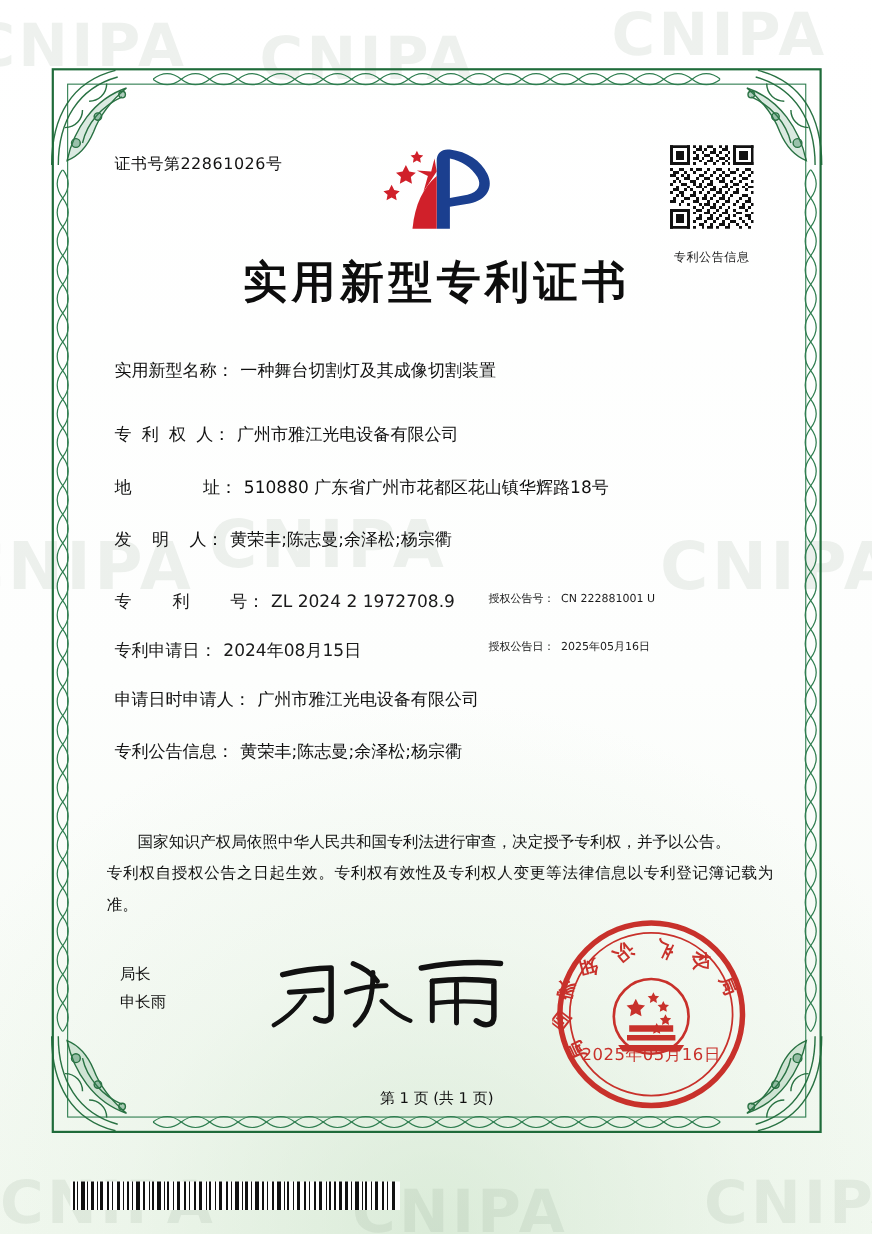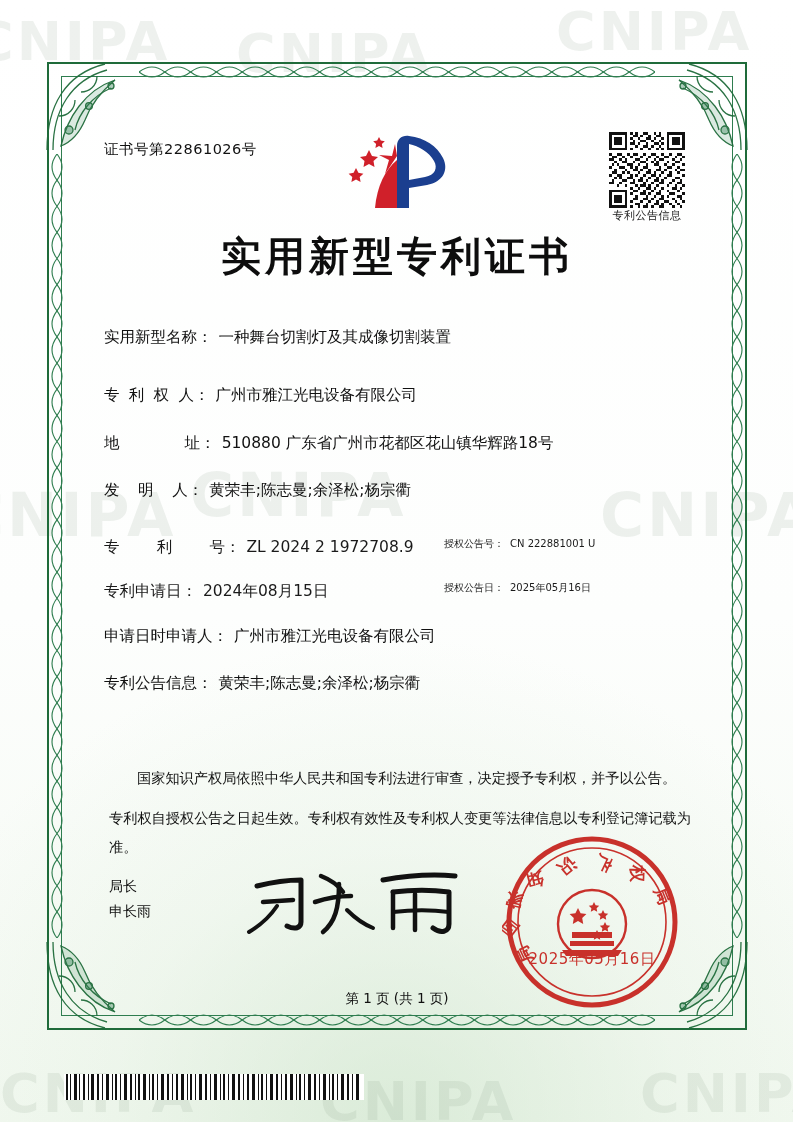--- a/index.html
+++ b/index.html
@@ -118,21 +118,21 @@
     width: 88px;
     text-align: center;
   }
   .qr-code {
     width: 76px;
     height: 76px;
     margin: 0 auto;
     image-rendering: pixelated;
   }
   .qr-label {
-    margin-top: 0;
+    margin-top: 18px;
     font-size: 11px;
     color: #222;
     letter-spacing: 0.5px;
     font-family: Liberation Serif, serif;
   }
 
   .title {
     position: absolute;
     left: 0; right: 0;
     top: 167px;
@@ -177,21 +177,21 @@
   .statement {
     position: absolute;
     left: 50px;
     right: 44px;
     top: 690px;
     font-size: 14.2px;
     line-height: 2.0;
     color: #111;
     text-align: justify;
   }
-  .statement p { margin: 12px; }
+  .statement p { margin: 0; }
   .statement p.indent { text-indent: 28px; }
 
   
   .sig-block {
     position: absolute;
     left: 62px;
     top: 812px;
     font-size: 14px;
     line-height: 1.75;
     color: #111;

